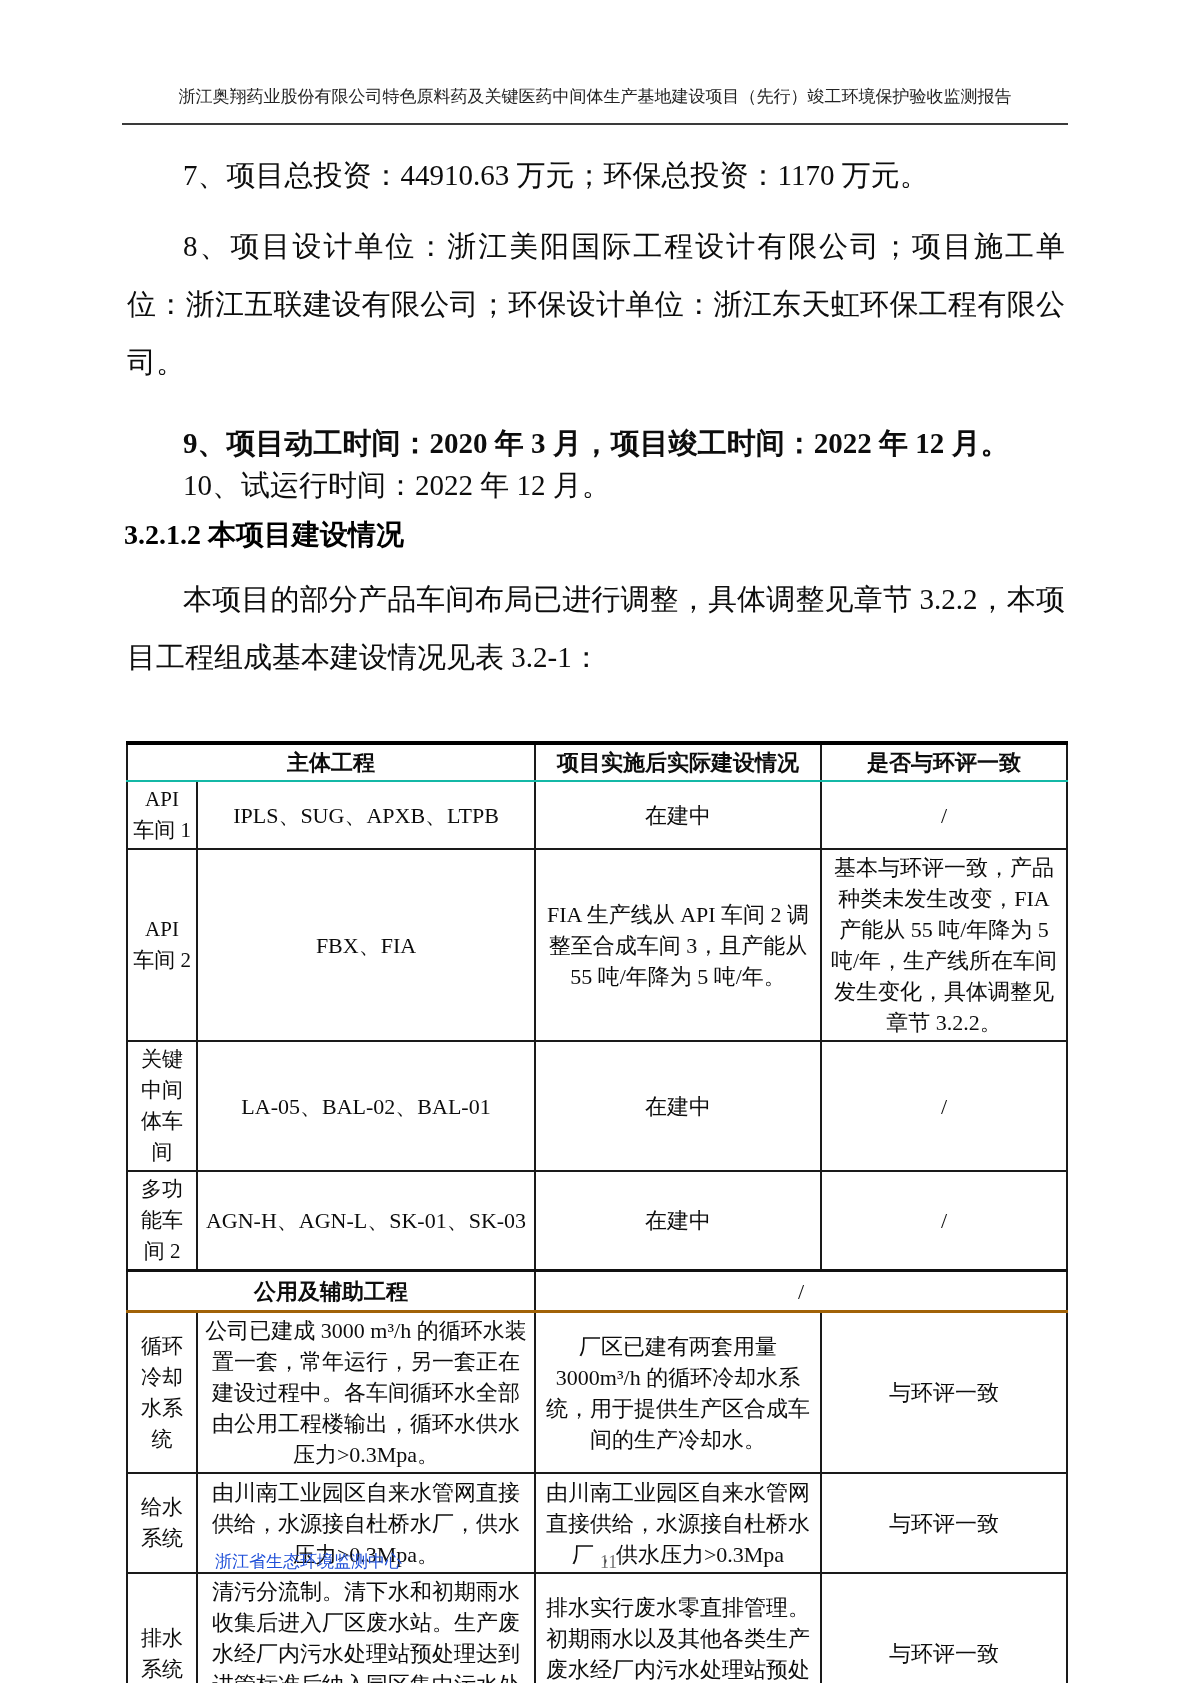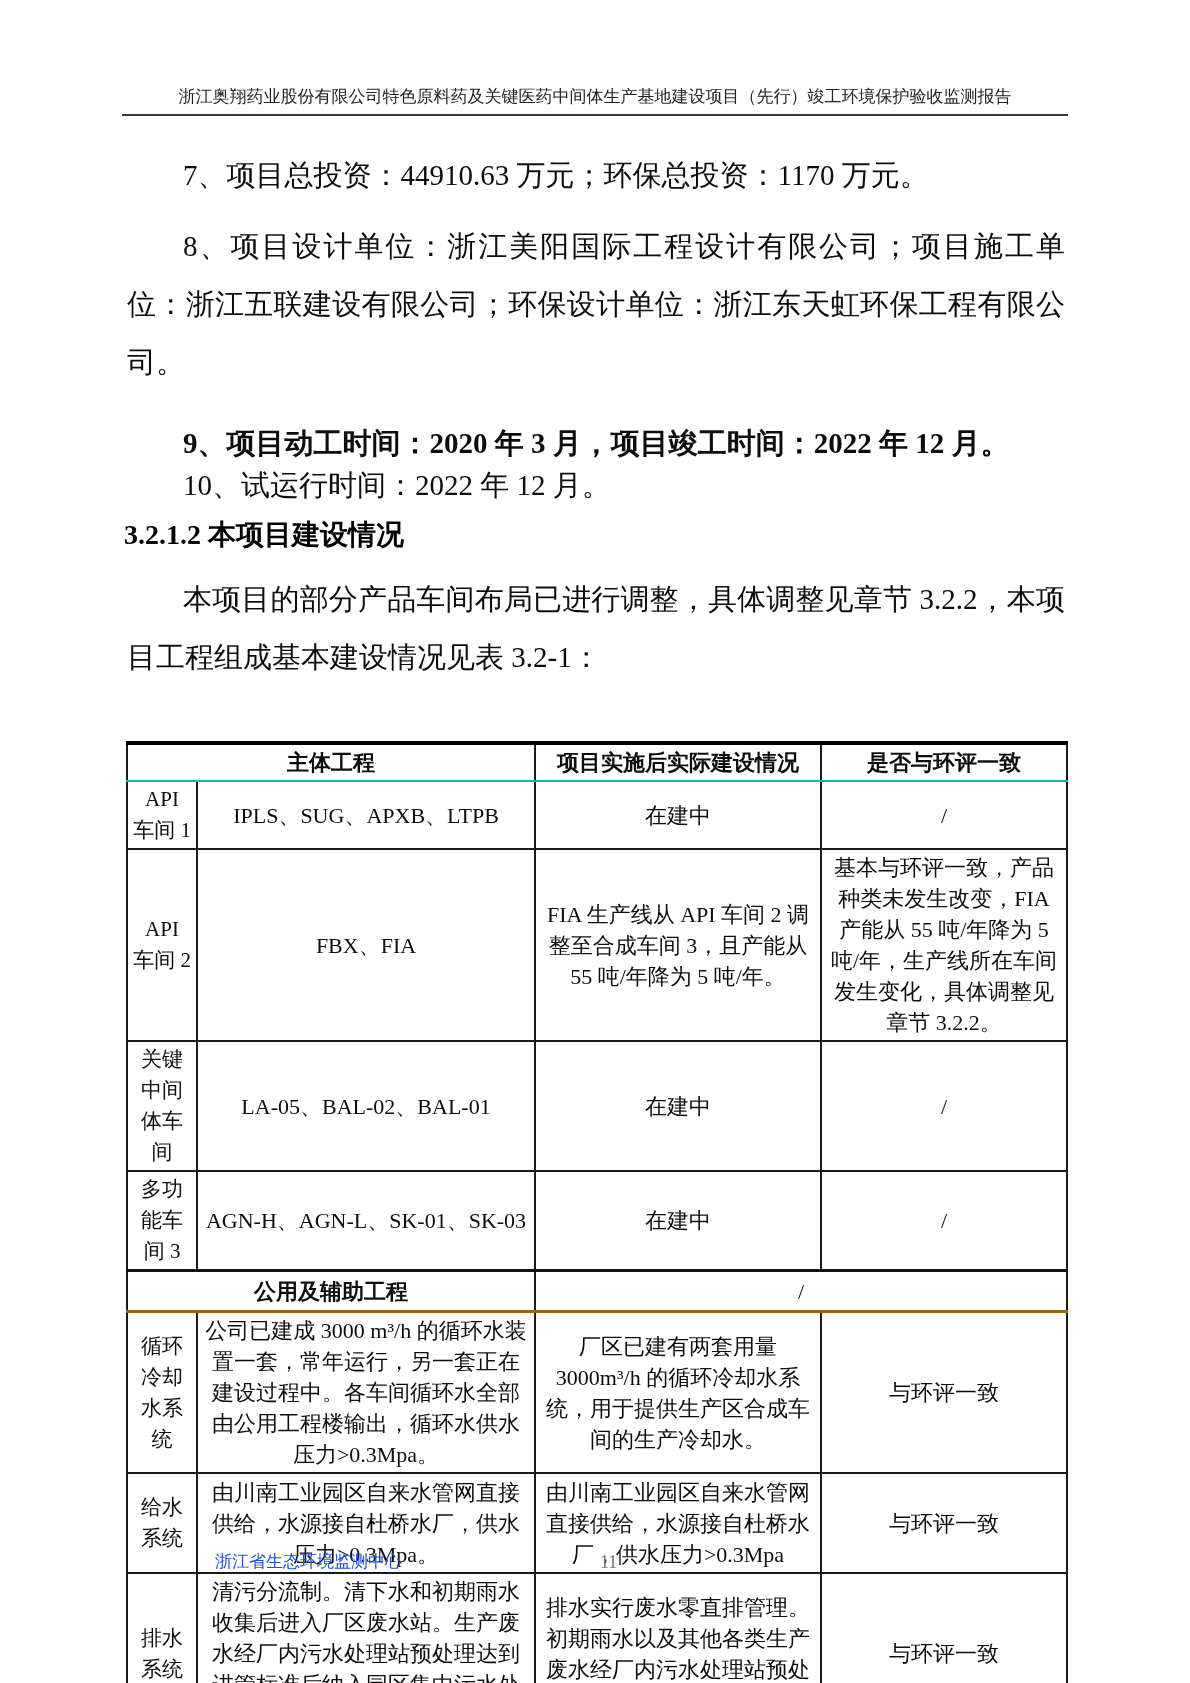--- a/index.html
+++ b/index.html
@@ -15,21 +15,21 @@
   .page-header {
     position: absolute;
     top: 84px;
     left: 122px;
     width: 946px;
     text-align: center;
     font-size: 17px;
     line-height: 25px;
     color: #222;
     border-bottom: 2px solid #3a3a3a;
-    padding-bottom: 5px;
+    padding-bottom: 14px;
   }
   .para {
     position: absolute;
     left: 127px;
     width: 938px;
     font-size: 29px;
     line-height: 58px;
     text-indent: 56px;
     margin: 0;
     color: #0d0d0d;
@@ -156,21 +156,21 @@
         <td class="justcenter">FIA 生产线从 API 车间 2 调整至合成车间 3，且产能从 55 吨/年降为 5 吨/年。</td>
         <td class="justcenter">基本与环评一致，产品种类未发生改变，FIA 产能从 55 吨/年降为 5 吨/年，生产线所在车间发生变化，具体调整见章节 3.2.2。</td>
       </tr>
       <tr class="r2">
         <td class="rowlabel">关键中间体车间</td>
         <td class="lefttext">LA-05、BAL-02、BAL-01</td>
         <td>在建中</td>
         <td>/</td>
       </tr>
       <tr class="r3">
-        <td class="rowlabel">多功能车间 3</td>
+        <td class="rowlabel">多功能车间 2</td>
         <td class="lefttext">AGN-H、AGN-L、SK-01、SK-03</td>
         <td>在建中</td>
         <td>/</td>
       </tr>
       <tr class="subhead">
         <td colspan="2">公用及辅助工程</td>
         <td colspan="2" class="subvalue">/</td>
       </tr>
       <tr class="r4">
         <td class="rowlabel">循环冷却水系统</td>

